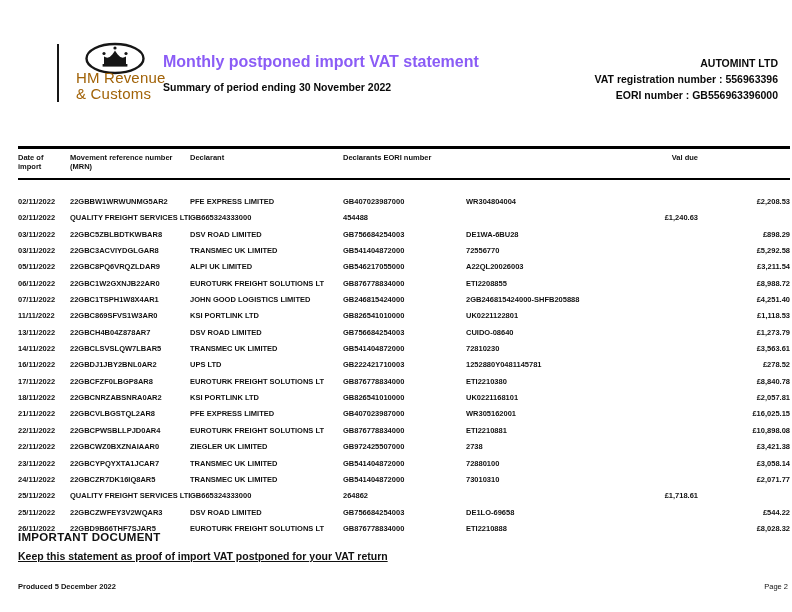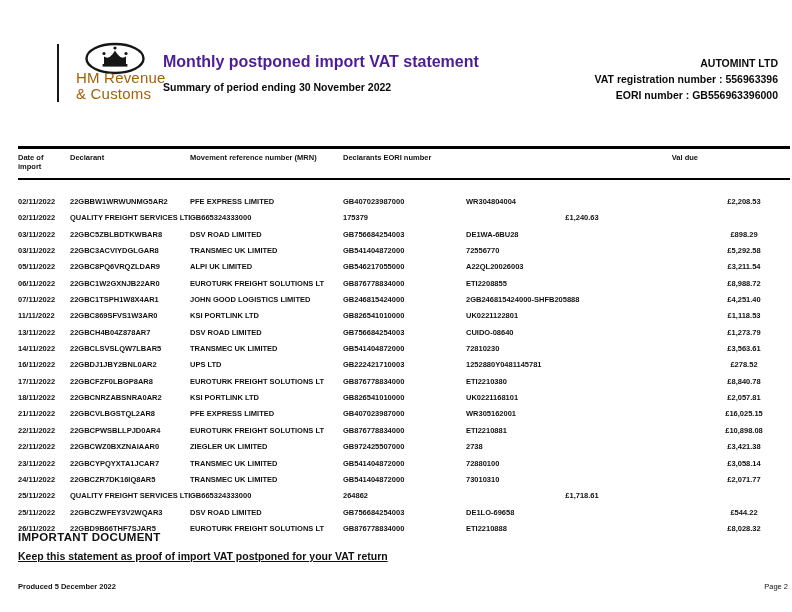--- a/index.html
+++ b/index.html
@@ -5,37 +5,37 @@
   html,body { margin:0; padding:0; background:#e8e8e8; }
   .page {
     position:relative; width:792px; height:612px; margin:0 auto;
     background:#ffffff; overflow:hidden;
     font-family:"Liberation Sans","DejaVu Sans",sans-serif; color:#111;
   }
   
   .logo-bar { position:absolute; left:57px; top:44px; width:2px; height:58px; background:#161616; }
   .crest { position:absolute; left:84px; top:42px; }
   .hmrc-name { position:absolute; left:76px; top:70px; font-size:15px; line-height:16px; color:#a16207; letter-spacing:.2px; }
-  .doc-title { position:absolute; left:163px; top:53px; font-size:16px; font-weight:bold; color:#4c1d95; }
+  .doc-title { position:absolute; left:163px; top:53px; font-size:16px; font-weight:bold; color:#8b5cf6; }
   .doc-subtitle { position:absolute; left:163px; top:81px; font-size:10.5px; font-weight:bold; color:#0a0a0a; }
   .company-block { position:absolute; right:14px; top:55px; text-align:right; font-size:10.5px; font-weight:bold; line-height:16px; color:#0a0a0a; }
   
   .vat-table { position:absolute; left:18px; top:146px; width:772px; }
   .grid-cols { display:grid; grid-template-columns:52px 120px 153px 123px 232px 1fr; }
   .thead {
     border-top:3px solid #000; border-bottom:2px solid #000;
     padding:4px 0 3px 0; min-height:22px;
     font-size:7.5px; font-weight:bold; line-height:9px;
   }
   .thead > div { padding-right:8px; }
   .thead .col-val { text-align:right; padding-right:0; }
   .tbody { padding-top:14px; }
   .trow { height:16.35px; font-size:7.5px; font-weight:bold; line-height:16.35px; white-space:nowrap; }
   .trow > div { overflow:hidden; padding-right:6px; }
-  .trow .cell-val { text-align:center; padding-right:0; }
+  .trow .cell-val { text-align:right; padding-right:0; }
   
   .important-heading { position:absolute; left:18px; top:531px; font-size:11.5px; font-weight:bold; letter-spacing:.3px; }
   .important-text { position:absolute; left:18px; top:550px; font-size:10.5px; font-weight:bold;text-decoration:underline; }
   .footer-left { position:absolute; left:18px; top:582px; font-size:7.5px; font-weight:bold; }
   .footer-right { position:absolute; right:4px; top:582px; font-size:7.5px; font-weight:normal; }
 </style>
 </head>
 <body>
 
 <div class="page">
@@ -61,40 +61,40 @@
 
   <div class="company-block">
     <div>AUTOMINT LTD</div>
     <div>VAT registration number : 556963396</div>
     <div>EORI number : GB556963396000</div>
   </div>
 
   <div class="vat-table">
     <div class="thead grid-cols">
       <div>Date of import</div>
+      <div>Movement reference number (MRN)</div>
       <div>Declarant</div>
-      <div>Movement reference number (MRN)</div>
       <div>Declarants EORI number</div>
       <div class="col-val">Val due</div>
     </div>
     <div class="tbody">
     <div class="trow grid-cols">
       <div>02/11/2022</div>
       <div>22GBBW1WRWUNMG5AR2</div>
       <div>PFE EXPRESS LIMITED</div>
       <div>GB407023987000</div>
       <div>WR304804004</div>
       <div class="cell-val">£2,208.53</div>
     </div>
 
     <div class="trow grid-cols">
       <div>02/11/2022</div>
       <div>QUALITY FREIGHT SERVICES LTD</div>
       <div>GB665324333000</div>
-      <div>175379</div>
+      <div>454488</div>
       <div class="cell-val">£1,240.63</div>
     </div>
 
     <div class="trow grid-cols">
       <div>03/11/2022</div>
       <div>22GBC5ZBLBDTKWBAR8</div>
       <div>DSV ROAD LIMITED</div>
       <div>GB756684254003</div>
       <div>DE1WA-6BU28</div>
       <div class="cell-val">£898.29</div>

